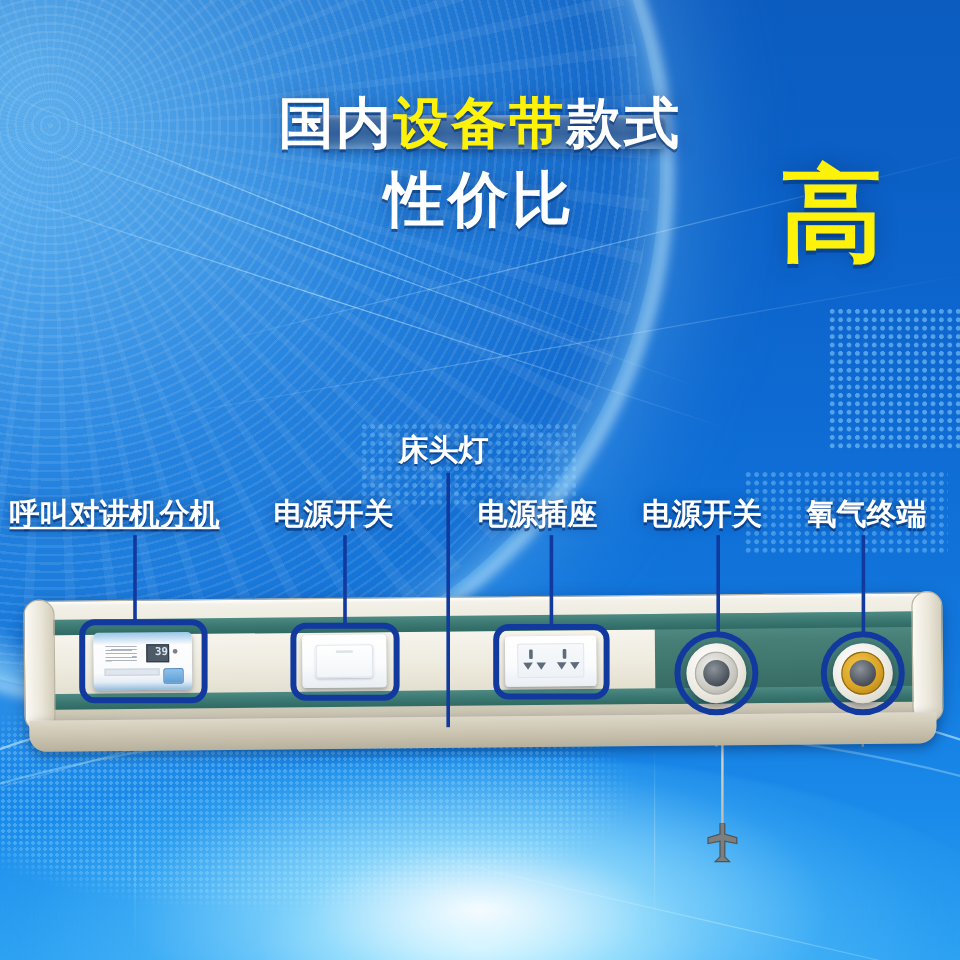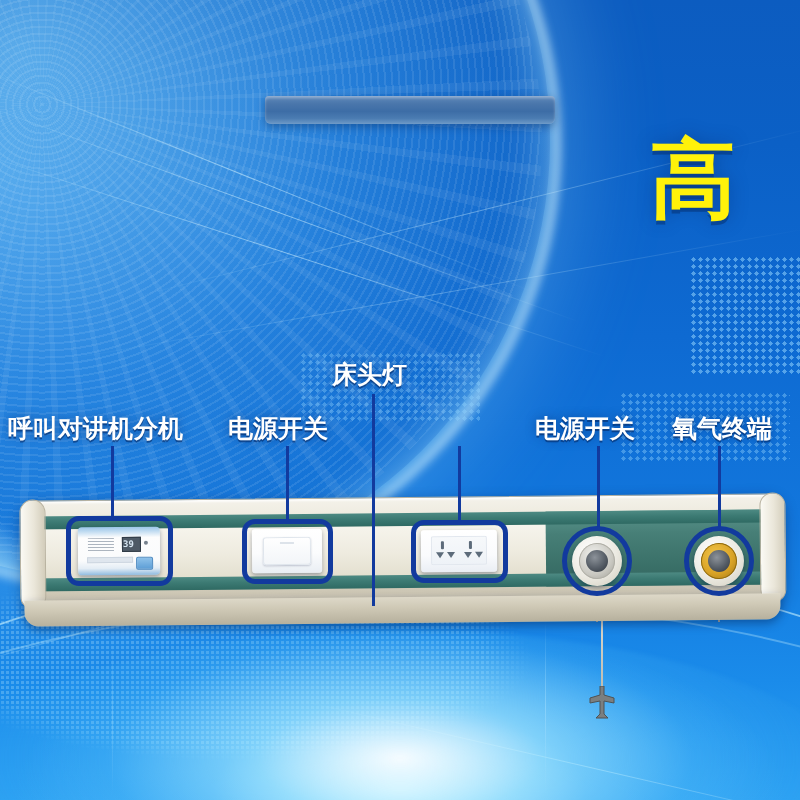--- a/index.html
+++ b/index.html
@@ -111,21 +111,21 @@
   .box{position:absolute;border:5px solid #123a9e;border-radius:13px;z-index:6;box-sizing:border-box;}
   .circ{position:absolute;border:5px solid #123a9e;border-radius:50%;z-index:6;box-sizing:border-box;}
 
   
   .intercom{position:absolute;left:78px;top:527px;width:82px;height:48px;z-index:5;
     border-radius:4px;background:linear-gradient(180deg,#9cc6e8 0%,#bcd9f0 8%,#fdfdfd 22%,#fafbfc 70%,#e4edf5 86%,#8fbbe0 100%);
     box-shadow:0 2px 4px rgba(0,20,60,.35);transform:rotate(-0.55deg);}
   .ic-grille{position:absolute;left:10px;top:11px;width:26px;height:13px;
     background:repeating-linear-gradient(0deg,#9ea8b4 0 1px,transparent 1px 3px);opacity:.85;}
   .ic-disp{position:absolute;left:44px;top:10px;width:17px;height:13px;background:#4e5a66;border:1px solid #2f3a45;
-    color:#d7e6f2;font-size:9px;font-weight:bold;line-height:13px;text-align:left;font-family:"DejaVu Sans Mono",monospace;}
+    color:#d7e6f2;font-size:9px;font-weight:bold;line-height:13px;text-align:right;font-family:"DejaVu Sans Mono",monospace;}
   .ic-dot{position:absolute;left:66px;top:14px;width:4px;height:4px;border-radius:50%;background:#76818d;}
   .ic-bar{position:absolute;left:9px;top:30px;width:44px;height:4px;background:#dfe6ee;border:1px solid #cdd6e0;}
   .ic-btn{position:absolute;left:58px;top:30px;width:15px;height:11px;border-radius:2px;
     background:linear-gradient(180deg,#8fc2ea,#5d9ed6);border:1px solid #4a88c0;}
 
   .switch{position:absolute;left:252px;top:529px;width:70px;height:44px;z-index:5;border-radius:3px;
     background:linear-gradient(180deg,#ffffff 0%,#fbfcfd 55%,#e9eef3 100%);
     box-shadow:0 2px 4px rgba(0,20,60,.35);transform:rotate(-0.55deg);}
   .switch-rocker{position:absolute;left:11px;top:8px;width:48px;height:28px;border-radius:3px;
     background:linear-gradient(180deg,#ffffff,#f2f5f8);box-shadow:inset 0 0 0 1px #dfe5ec,0 1px 2px rgba(0,20,60,.22);}
@@ -178,25 +178,34 @@
   <div class="arc" style="left:-300px;top:600px;width:1420px;height:560px;opacity:.55;"></div>
 
   <div class="worldmap"></div>
   <div class="dotgrid" style="left:690px;top:256px;width:110px;height:120px;opacity:.75;"></div>
   <div class="dotgrid" style="left:300px;top:352px;width:180px;height:70px;opacity:.5;"></div>
   <div class="dotgrid" style="left:620px;top:392px;width:170px;height:70px;opacity:.55;"></div>
   <div class="glow-bottom"></div>
   <div class="hline" style="left:545px;top:620px;height:175px;"></div>
   <div class="hline" style="left:112px;top:640px;height:155px;opacity:.6;"></div>
 
+  <div class="headline">
+    <div class="hl-line1">
+      <span class="w">国内</span><span class="y">设备带</span><span class="w">款式</span>
+    </div>
+    <div class="hl-line2">
+      <span class="w">性价比</span>
+    </div>
+  </div>
   <div class="hl-big">高</div>
 
-  <div class="label" style="left:8px;top:412px;">呼叫对讲机分机</div>
+  <div class="label" style="left:8px;top:412px;text-decoration:underline;">呼叫对讲机分机</div>
   <div class="label" style="left:228px;top:412px;">电源开关</div>
   <div class="label" style="left:332px;top:358px;">床头灯</div>
+  <div class="label" style="left:398px;top:412px;">电源插座</div>
   <div class="label" style="left:535px;top:412px;">电源开关</div>
   <div class="label" style="left:672px;top:412px;">氧气终端</div>
 
   <div class="leader" style="left:111px;top:446px;height:74px;"></div>
   <div class="leader" style="left:286px;top:446px;height:76px;"></div>
   <div class="leader" style="left:372px;top:394px;height:212px;"></div>
   <div class="leader" style="left:458px;top:446px;height:77px;"></div>
   <div class="leader" style="left:597px;top:446px;height:83px;"></div>
   <div class="leader" style="left:718px;top:446px;height:83px;"></div>
 

